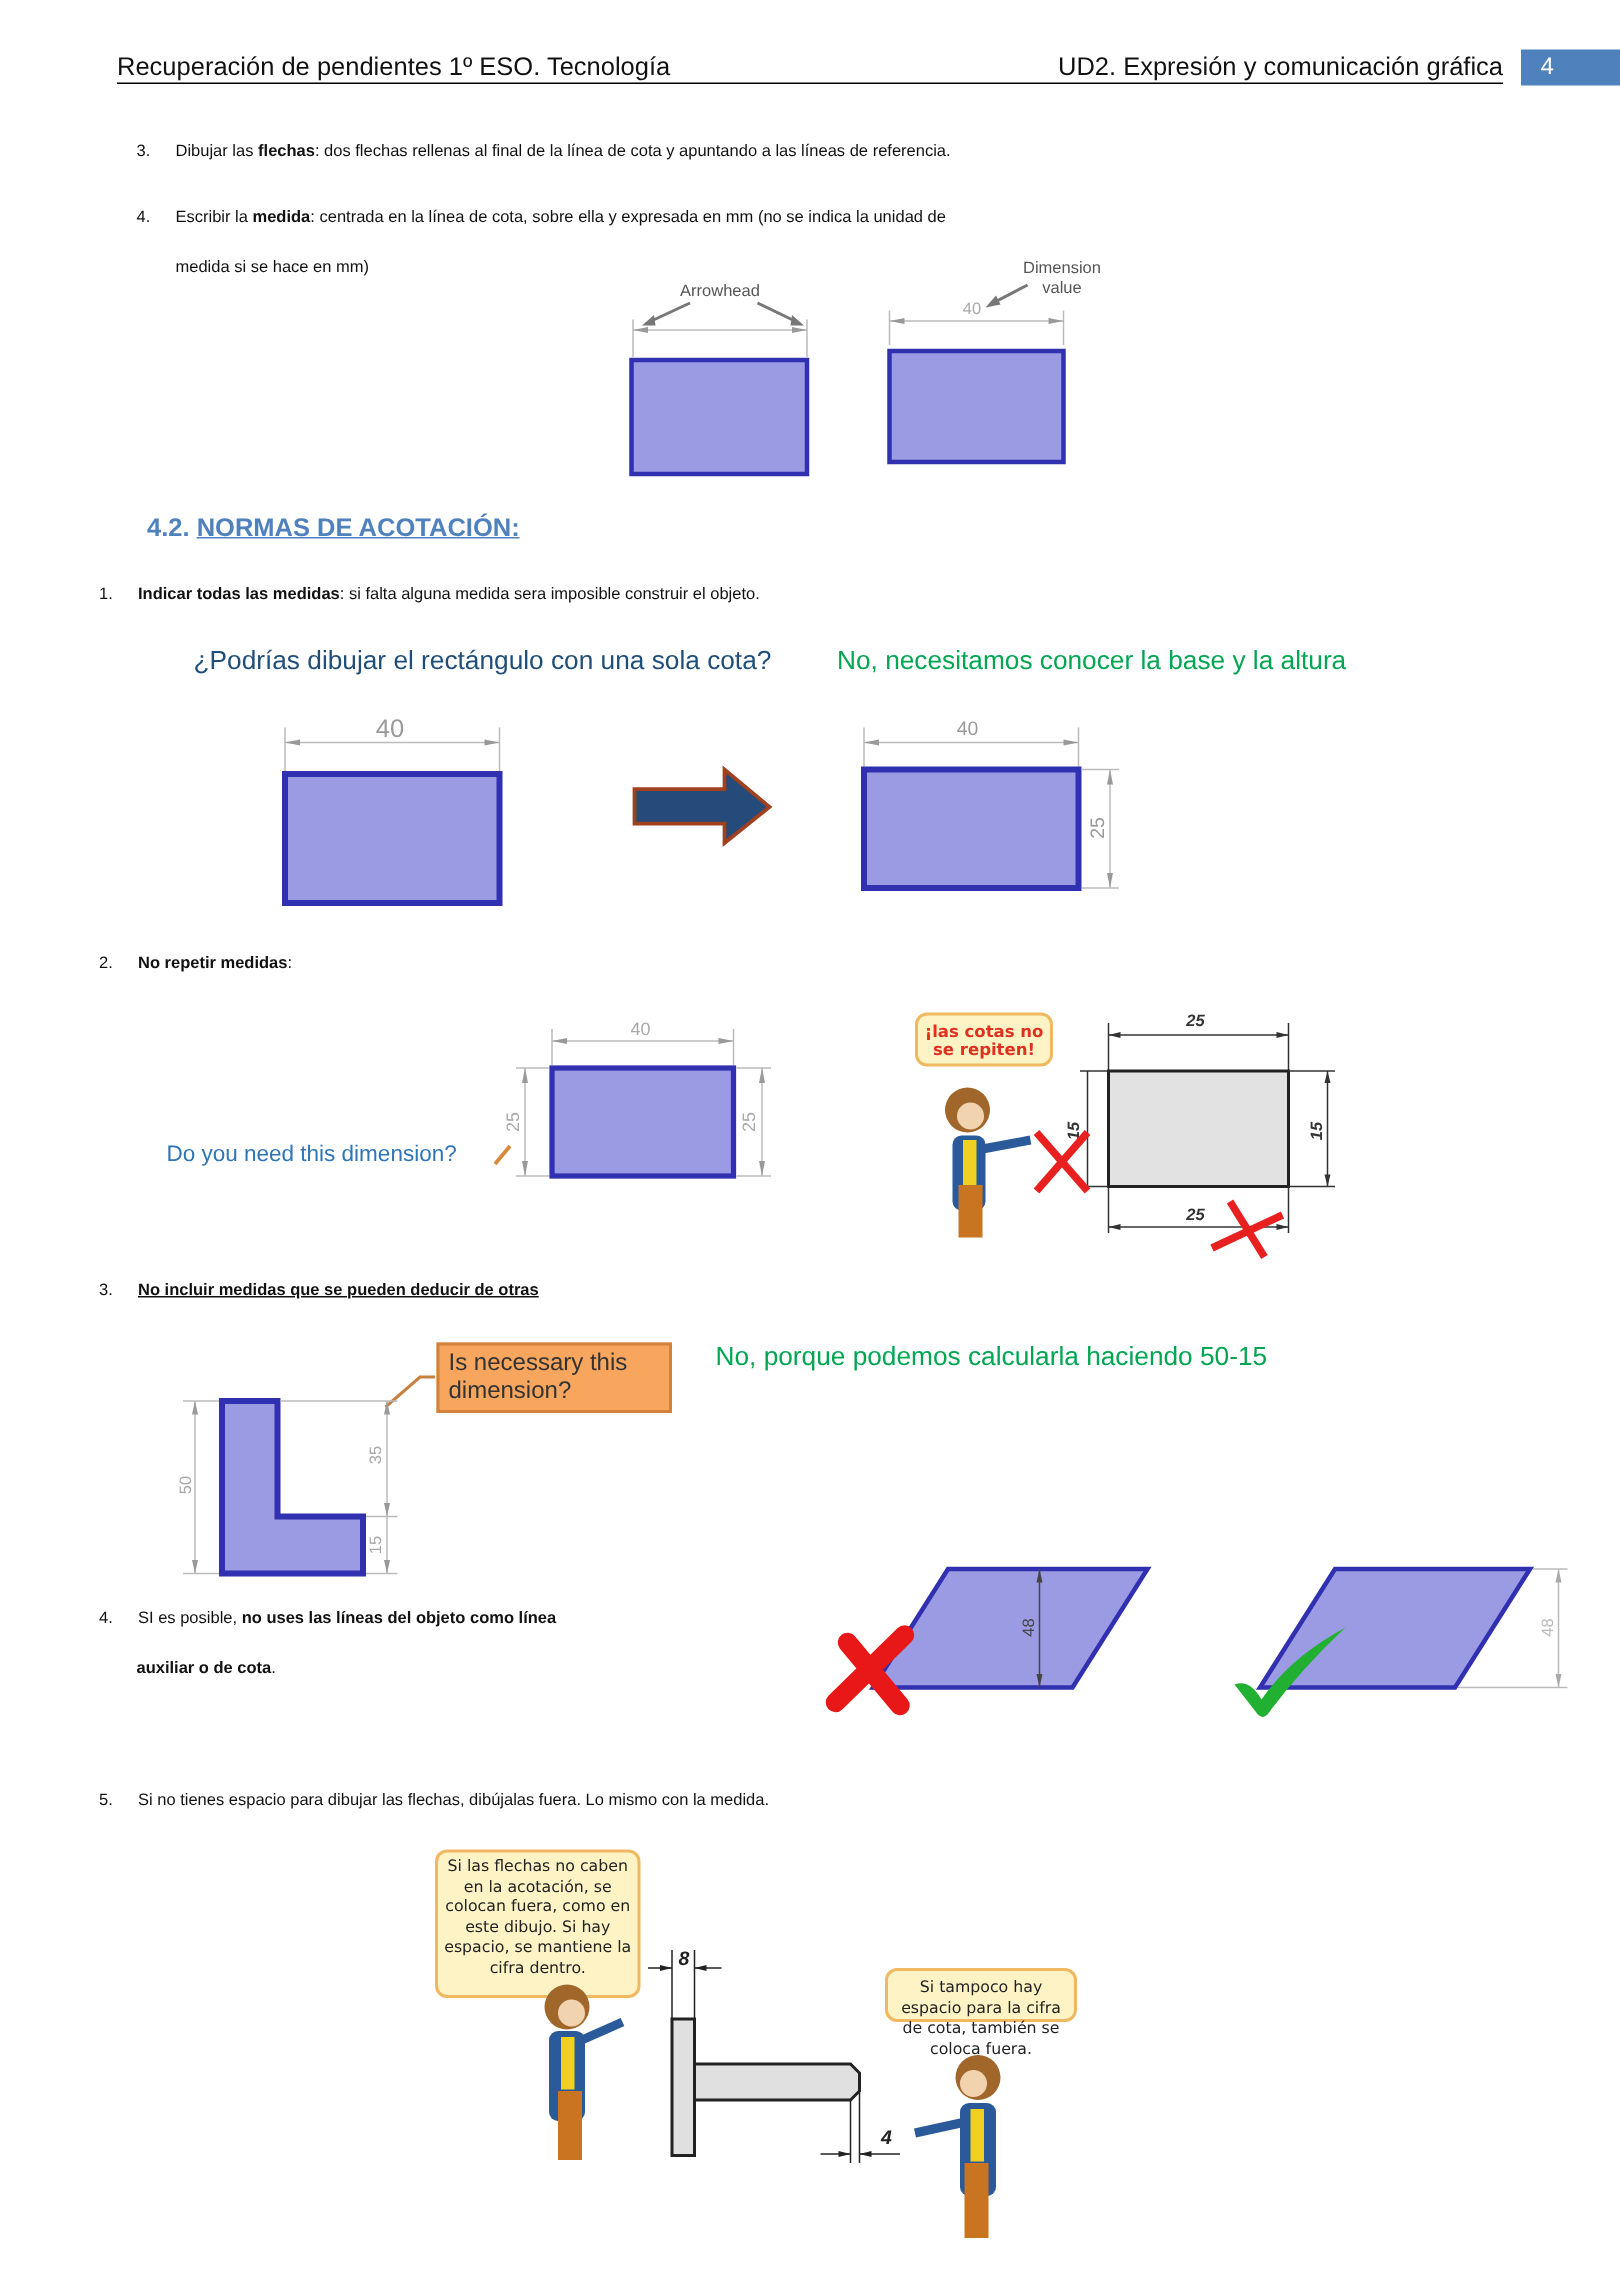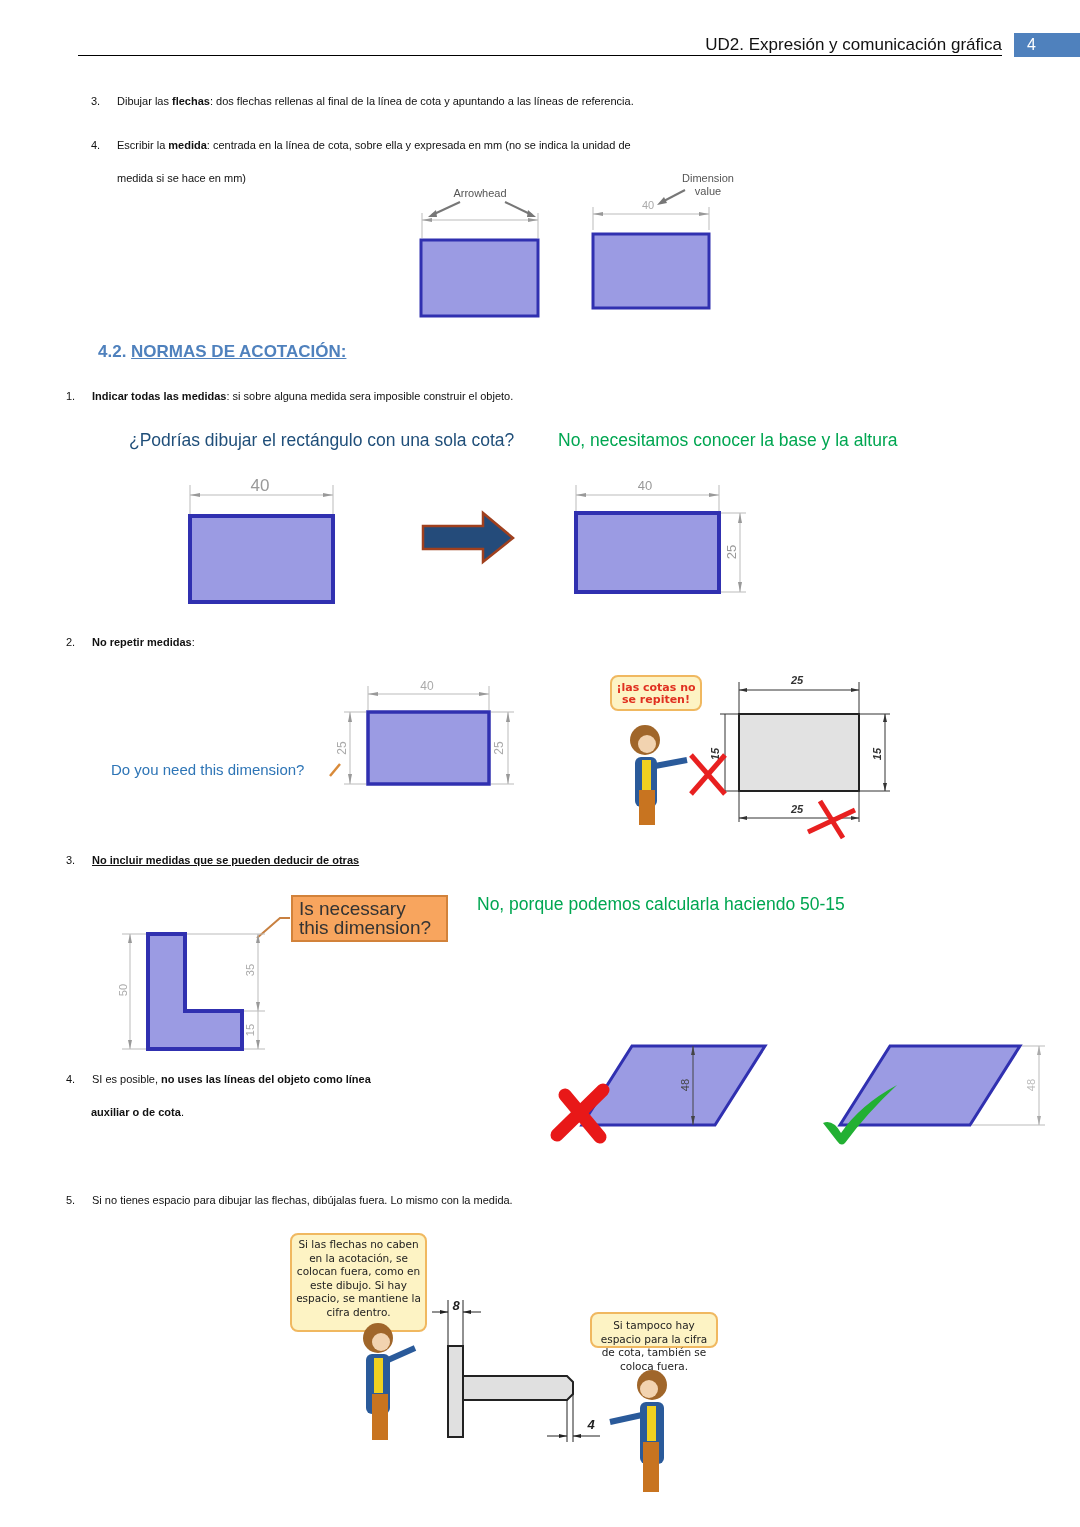--- a/index.html
+++ b/index.html
@@ -12,26 +12,27 @@
   .para { font-size:11px; line-height:33px; }
   .para b { font-weight:bold; }
   .num { display:inline-block; width:26px; }
   .section-title { color:#4f81bd; font-weight:bold; font-size:17px; }
   .section-title u { text-decoration:underline;margin-top:44px; }
   .q-blue { color:#1f4e79; font-size:17.5px; }
   .a-green { color:#00a651; font-size:17.5px; }
   .dyn { color:#2e75b6; font-size:15px; }
   svg text { font-family:"Liberation Sans", sans-serif; }
   .bubble { background:#fdf3c4; border:2px solid #f0b860; border-radius:8px; font-size:10.5px; text-align:center; line-height:13.5px; color:#222; box-sizing:border-box; padding:3px 4px; font-family:"DejaVu Sans", sans-serif; }
-  .orange-box { background:#f8a55e; border:2px solid #d2823a; font-size:19px; color:#333; line-height:19px; padding:2px 6px; box-sizing:border-box; }
+  .orange-box { background:#f8a55e; border:2px solid #d2823a; font-size:16px; color:#333; line-height:19px; padding:2px 6px; box-sizing:border-box; }
 </style>
 </head>
 <body>
 
 <div class="abs header">
+  <span class="left">Recuperación de pendientes 1º ESO. Tecnología</span>
   <span class="right">UD2. Expresión y comunicación gráfica</span>
 </div>
 <div class="abs pagenum">4</div>
 
 <div class="abs para" style="left:91px; top:85px;">
   <span class="num">3.</span><span>Dibujar las </span><b>flechas</b><span>: dos flechas rellenas al final de la línea de cota y apuntando a las líneas de referencia.</span>
 </div>
 
 <div class="abs para" style="left:91px; top:129px; width:924px; text-align:justify;">
   <span class="num">4.</span><span>Escribir la </span><b>medida</b><span>: centrada en la línea de cota, sobre ella y expresada en mm (no se indica la unidad de</span>
@@ -62,21 +63,21 @@
   <polygon points="183,44 193,42 193,46" fill="#999"></polygon>
   <polygon points="299,44 289,42 289,46" fill="#999"></polygon>
   <rect x="183" y="64" width="116" height="74" fill="#9b9be3" stroke="#3030b0" stroke-width="3"></rect>
 </svg>
 
 <div class="abs section-title" style="left:98px; top:342px;">
   <span>4.2.</span> <u>NORMAS DE ACOTACIÓN:</u>
 </div>
 
 <div class="abs para" style="left:66px; top:380px;">
-  <span class="num">1.</span><b>Indicar todas las medidas</b><span>: si sobre alguna medida sera imposible construir el objeto.</span>
+  <span class="num">1.</span><b>Indicar todas las medidas</b><span>: si falta alguna medida sera imposible construir el objeto.</span>
 </div>
 <div class="abs q-blue" style="left:129px; top:430px;">¿Podrías dibujar el rectángulo con una sola cota?</div>
 <div class="abs a-green" style="left:558px; top:430px;">No, necesitamos conocer la base y la altura</div>
 
 <svg class="abs" style="left:180px; top:470px;" width="580" height="140">
 
   <text x="80" y="21" font-size="17" fill="#999" text-anchor="middle">40</text>
   <line x1="10" y1="15" x2="10" y2="44" stroke="#bbb"></line>
   <line x1="153" y1="15" x2="153" y2="44" stroke="#bbb"></line>
   <line x1="10" y1="25" x2="153" y2="25" stroke="#bbb"></line>

